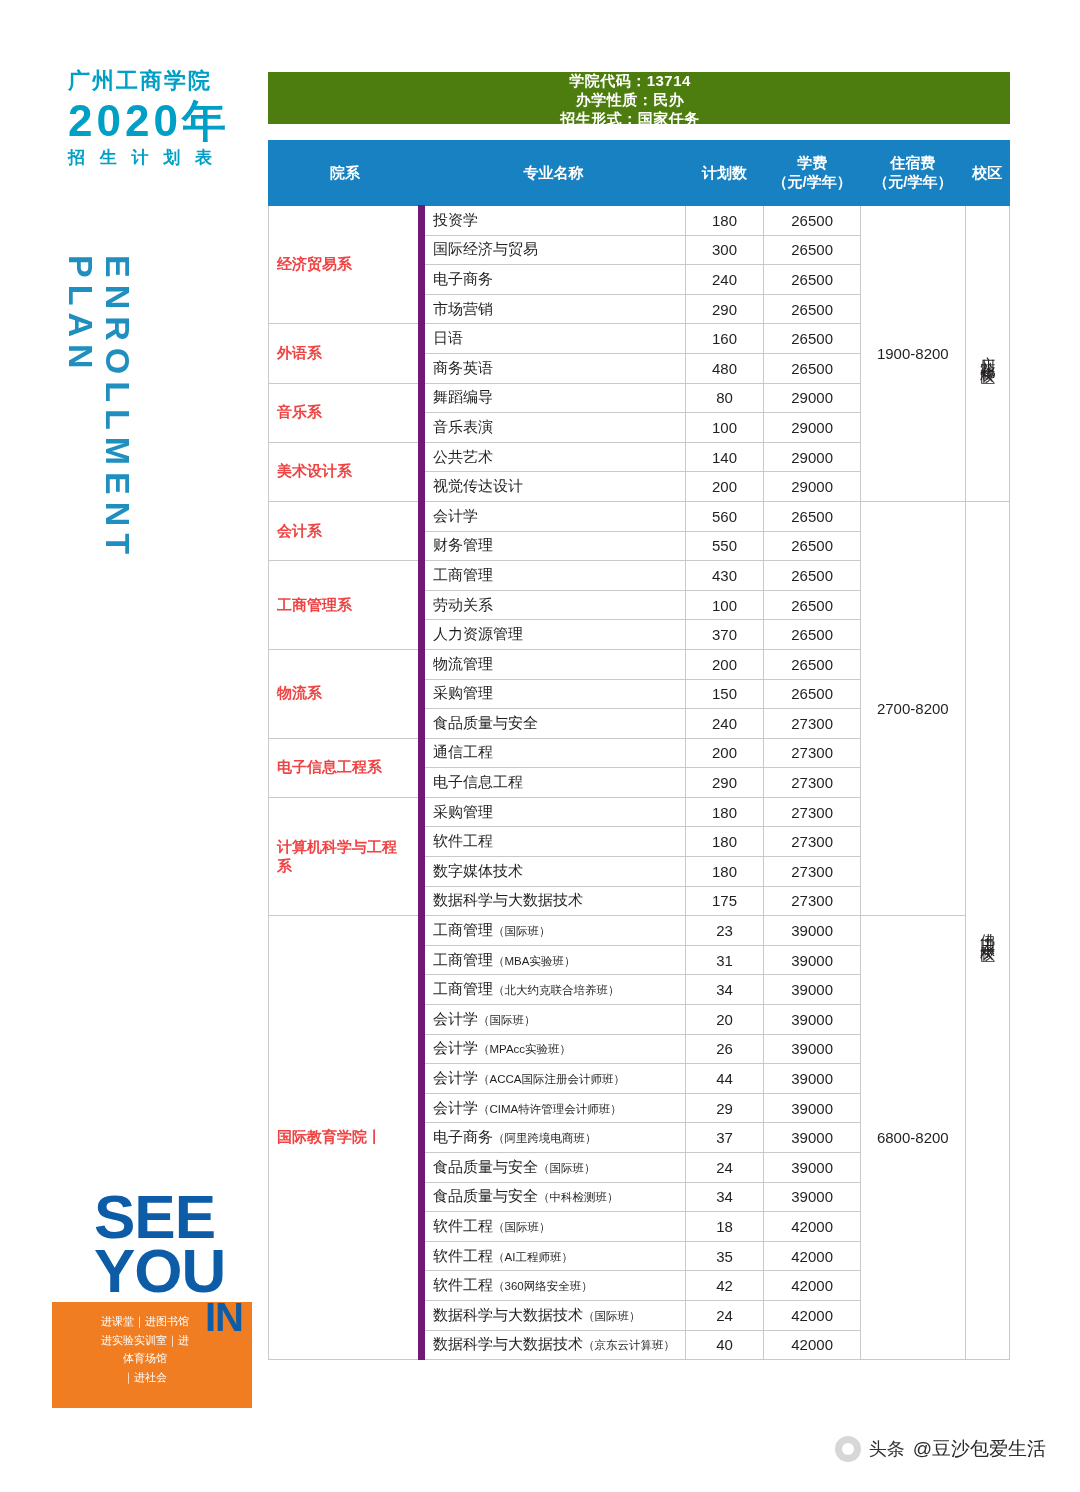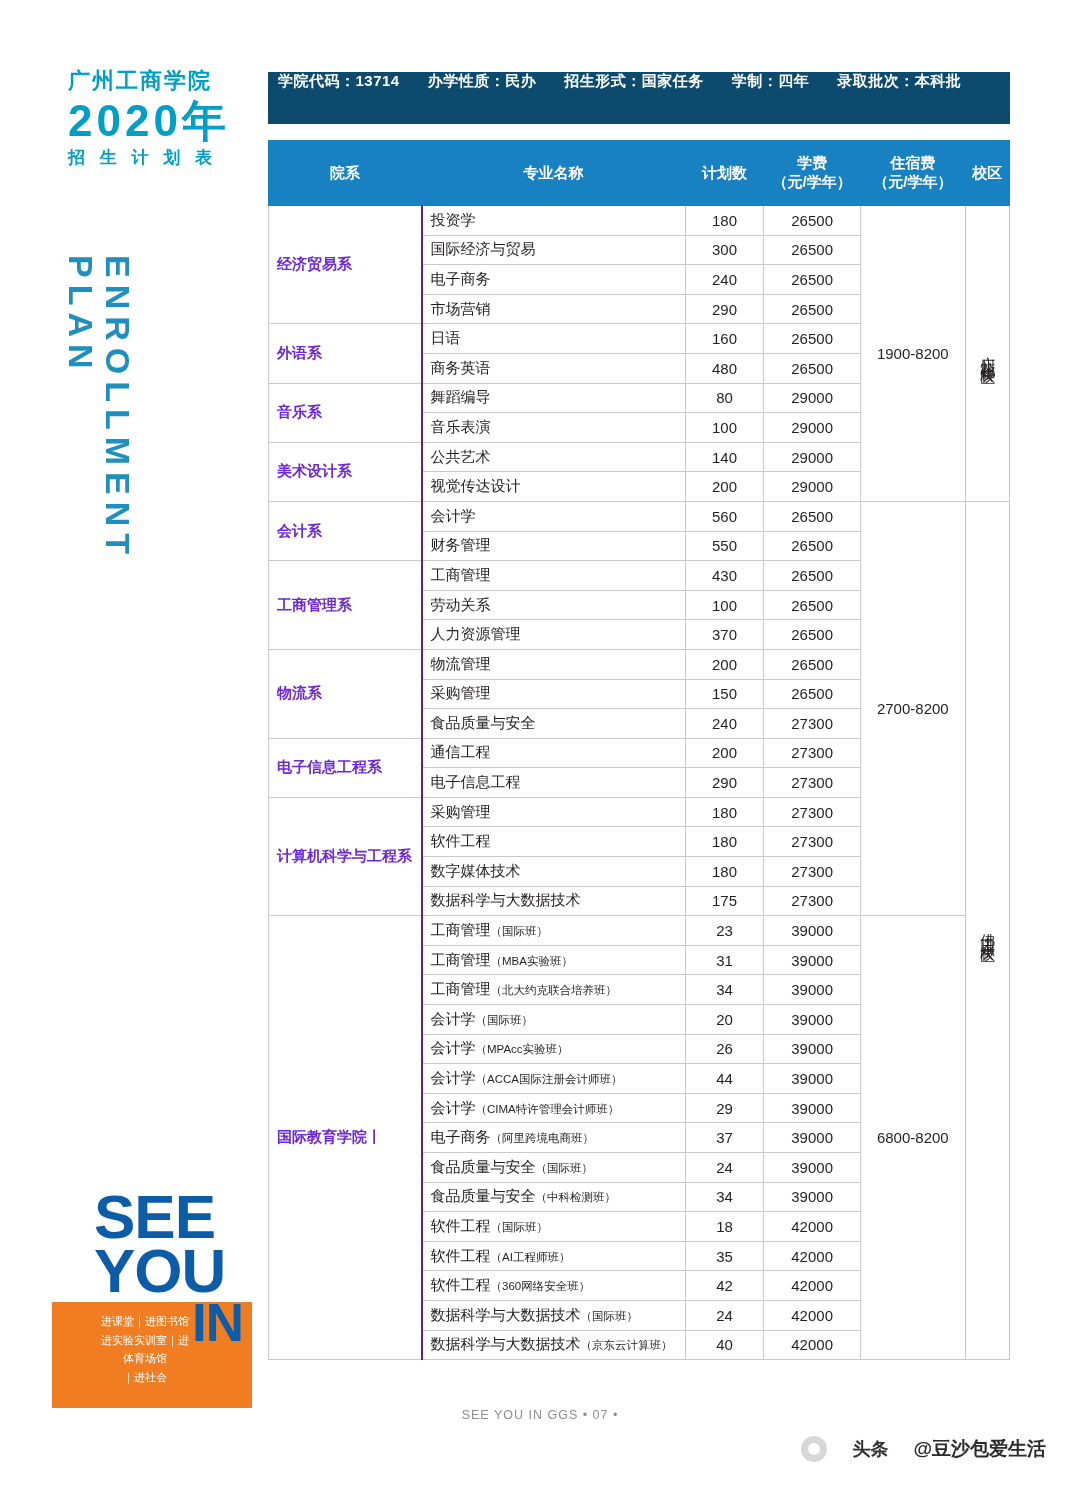--- a/index.html
+++ b/index.html
@@ -47,34 +47,34 @@
   }
   .seeyou-text{
     position:absolute;left:0;top:0;width:215px;height:230px;
   }
   .sy-word{
     color:#0d5ca8;font-weight:bold;line-height:0.88;letter-spacing:-1px;
     font-family:"Liberation Sans",sans-serif;
   }
   .sy-see{position:absolute;left:42px;top:0px;font-size:62px;}
   .sy-you{position:absolute;left:42px;top:54px;font-size:62px;}
-  .sy-in{position:absolute;left:140px;top:110px;font-size:53px;}
+  .sy-in{position:absolute;left:153px;top:110px;font-size:40px;}
   .sy-ggs{position:absolute;left:68px;top:150px;font-size:62px;}
   .sy-tags{
     position:absolute;left:48px;top:122px;width:90px;
     color:#ffffff;font-size:11px;line-height:1.7;text-align:center;
   }
 
   
   .topbar{
     position:absolute;left:268px;top:72px;width:742px;height:52px;
-    background:#0c4a6e;color:#ffffff;
-    display:flex;
+    background:#4d7c0f;color:#ffffff;
+    display:flex;align-items:center;
     font-size:15px;font-weight:bold;letter-spacing:0.5px;
-    padding-left:10px;box-sizing:border-box;
+    padding-left:10px;box-sizing:border-box;flex-direction:column;
   }
   .topbar span{white-space:nowrap;}
   .tb-item{margin-right:28px;}
 
   
   .table-wrap{position:absolute;left:268px;top:140px;width:742px;}
   table{border-collapse:collapse;width:742px;table-layout:fixed;font-size:14.5px;}
   th{
     background:#1781c2;color:#ffffff;font-weight:bold;
     border:1px solid #1781c2;height:62px;text-align:center;
@@ -85,22 +85,22 @@
     color:#231f20;box-sizing:border-box;
   }
   .col-dept{width:152px;}
   .col-major{width:262px;}
   .col-plan{width:78px;}
   .col-fee{width:96px;}
   .col-dorm{width:104px;}
   .col-campus{width:44px;}
 
   td.dept{
-    color:#6d28d9;font-weight:bold;font-size:15px;vertical-align:middle;
-    border-right:2px solid #701a75;
+    color:#ef4444;font-weight:bold;font-size:15px;vertical-align:middle;
+    border-right:7px solid #701a75;
   }
   td.major{font-size:15px;}
   td.major .note{font-size:11.5px;}
   td.num{text-align:center;font-size:15px;}
   td.dorm{text-align:center;font-size:15px;vertical-align:middle;}
   td.campus{
     text-align:center;vertical-align:middle;font-size:15px;
     writing-mode:vertical-rl;letter-spacing:3px;
     padding:0;
   }
@@ -108,22 +108,22 @@
   
   tr.dept-start td{border-top:1px solid #9a9a9a;}
 
   
   .footer-note{
     position:absolute;left:0;right:0;top:1408px;text-align:center;
     color:#8d8d8d;font-size:12.5px;letter-spacing:1px;
   }
   .watermark{
     position:absolute;right:34px;top:1436px;
-    display:flex;align-items:center;gap:25px;
-    color:#2b2b2b;font-size:19px;font-weight:bold;
+    display:flex;align-items:center;gap:8px;
+    color:#2b2b2b;font-size:19px;font-weight:normal;
   }
   .wm-logo{
     width:26px;height:26px;border-radius:50%;
     background:#d7d7d7;display:inline-block;position:relative;
   }
   .wm-logo:after{
     content:"";position:absolute;left:7px;top:7px;width:12px;height:12px;
     border-radius:50%;background:#ffffff;
   }
   .wm-toutiao{font-size:18px;color:#333;}
@@ -399,21 +399,20 @@
           </tr>
           <tr>
             <td class="major">数据科学与大数据技术<span class="note">（京东云计算班）</span></td>
             <td class="num">40</td>
             <td class="num">42000</td>
           </tr>
         </tbody>
     </table>
   </div>
 
-  <div class="footer-note">SEE YOU IN GGS • 07 •</div>
 
   <div class="watermark">
     <span class="wm-logo"></span>
     <span class="wm-toutiao">头条</span>
     <span>@豆沙包爱生活</span>
   </div>
 
 </div>
 
 </body></html>

